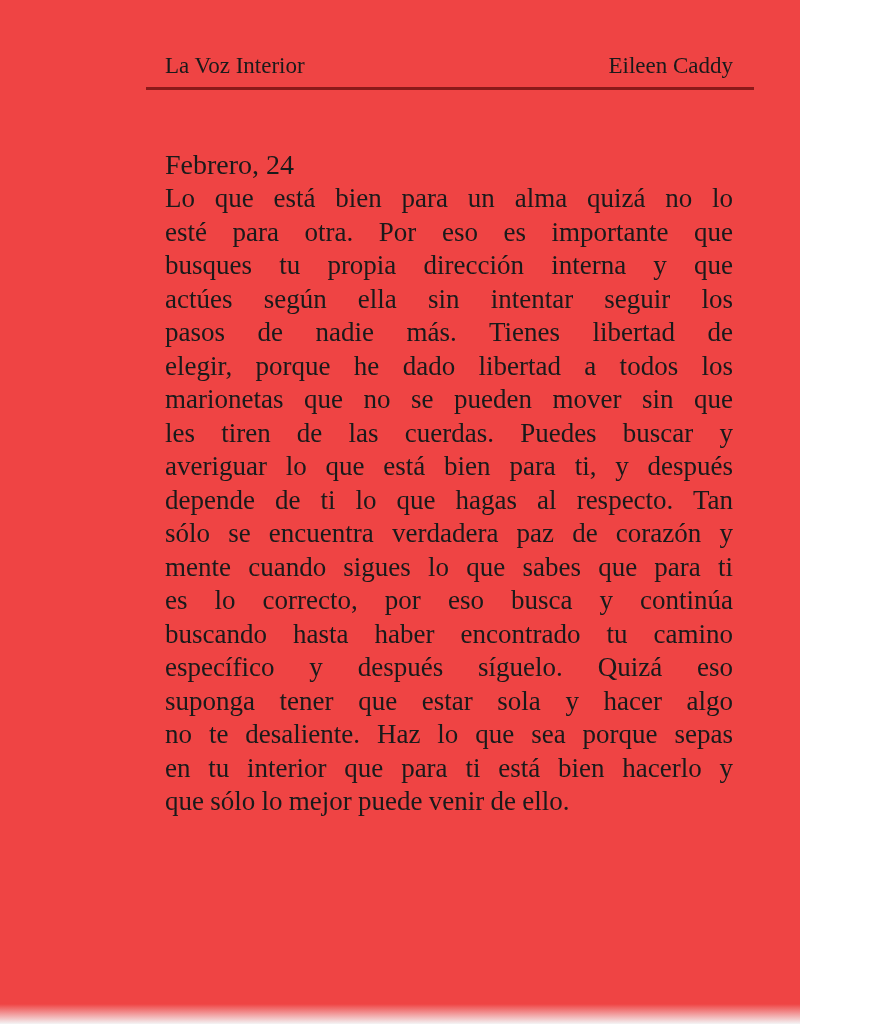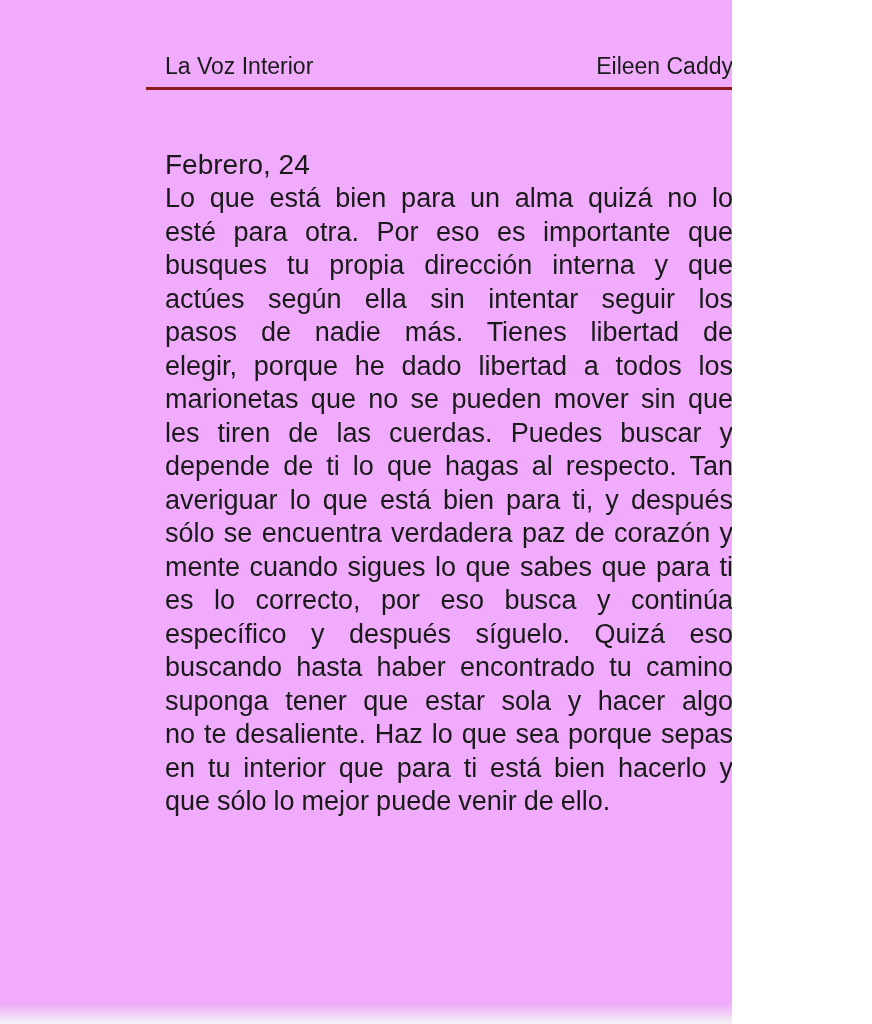--- a/index.html
+++ b/index.html
@@ -2,25 +2,25 @@
 <html><head>
 <meta charset="utf-8">
 <style>
   html, body {
     margin: 0;
     padding: 0;
     background: #ffffff;
   }
   .page {
     position: relative;
-    width: 732px;
+    width: 800px;
     height: 1024px;
-    background: #f0abfc;
+    background: #ef4444;
     overflow: hidden;
-    font-family: Liberation Sans, sans-serif;
+    font-family: Liberation Serif, serif;
     color: #1a1a1a;
   }
   .content {
     position: absolute;
     top: 0;
     left: 165px;
     width: 568px;
   }
   .header-row {
     display: flex;
@@ -81,27 +81,27 @@
 
     <div class="paragraph">
         <div class="line">Lo que está bien para un alma quizá no lo</div>
         <div class="line">esté para otra. Por eso es importante que</div>
         <div class="line">busques tu propia dirección interna y que</div>
         <div class="line">actúes según ella sin intentar seguir los</div>
         <div class="line">pasos de nadie más. Tienes libertad de</div>
         <div class="line">elegir, porque he dado libertad a todos los</div>
         <div class="line">marionetas que no se pueden mover sin que</div>
         <div class="line">les tiren de las cuerdas. Puedes buscar y</div>
+        <div class="line">averiguar lo que está bien para ti, y después</div>
         <div class="line">depende de ti lo que hagas al respecto. Tan</div>
-        <div class="line">averiguar lo que está bien para ti, y después</div>
         <div class="line">sólo se encuentra verdadera paz de corazón y</div>
         <div class="line">mente cuando sigues lo que sabes que para ti</div>
         <div class="line">es lo correcto, por eso busca y continúa</div>
+        <div class="line">buscando hasta haber encontrado tu camino</div>
         <div class="line">específico y después síguelo. Quizá eso</div>
-        <div class="line">buscando hasta haber encontrado tu camino</div>
         <div class="line">suponga tener que estar sola y hacer algo</div>
         <div class="line">no te desaliente. Haz lo que sea porque sepas</div>
         <div class="line">en tu interior que para ti está bien hacerlo y</div>
         <div class="line last">que sólo lo mejor puede venir de ello.</div>
       </div>
 
   </div>
   <div class="bottom-shade"></div>
 </div>
 

